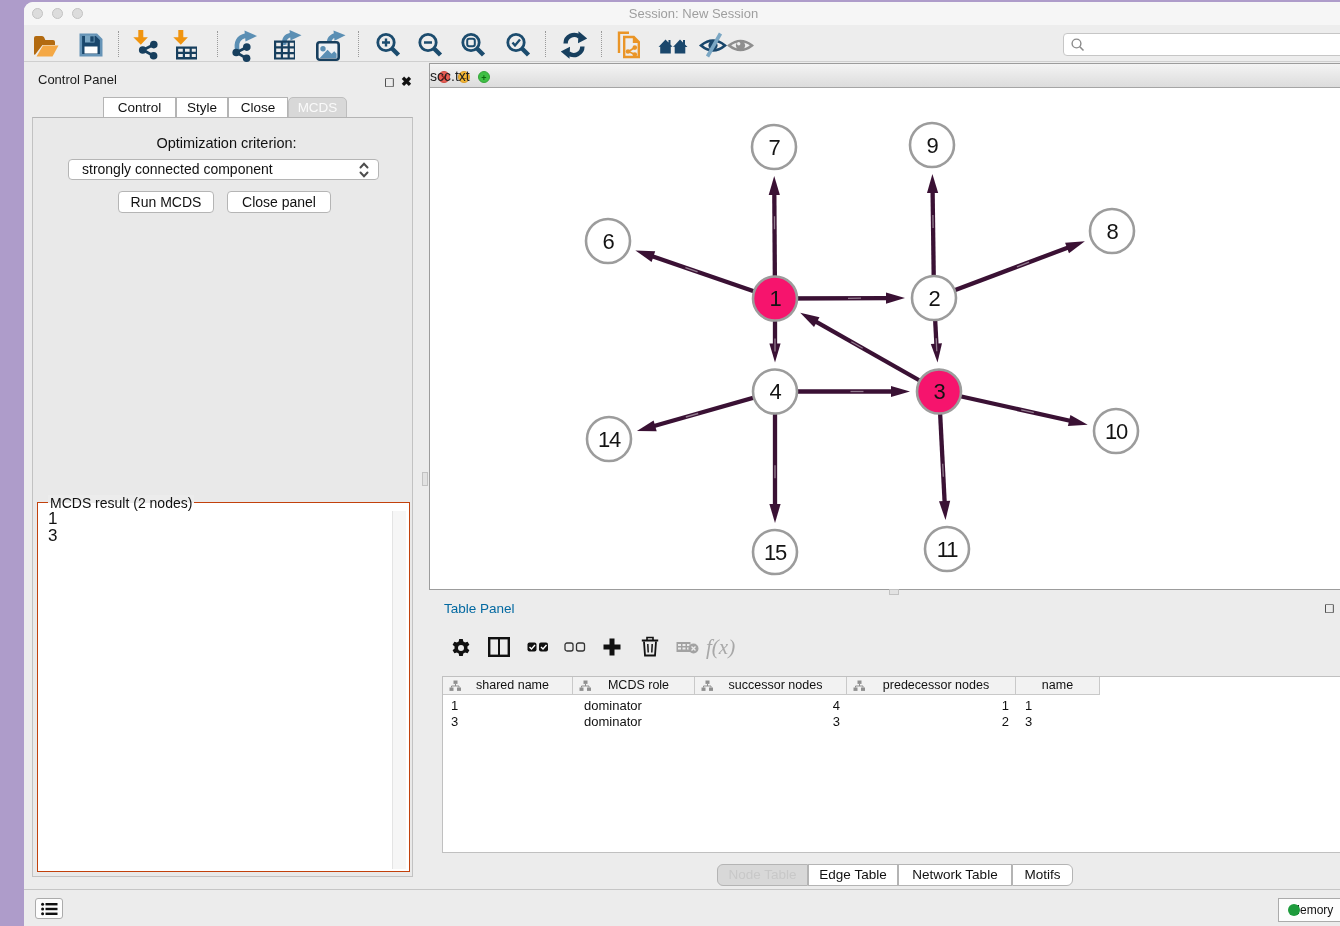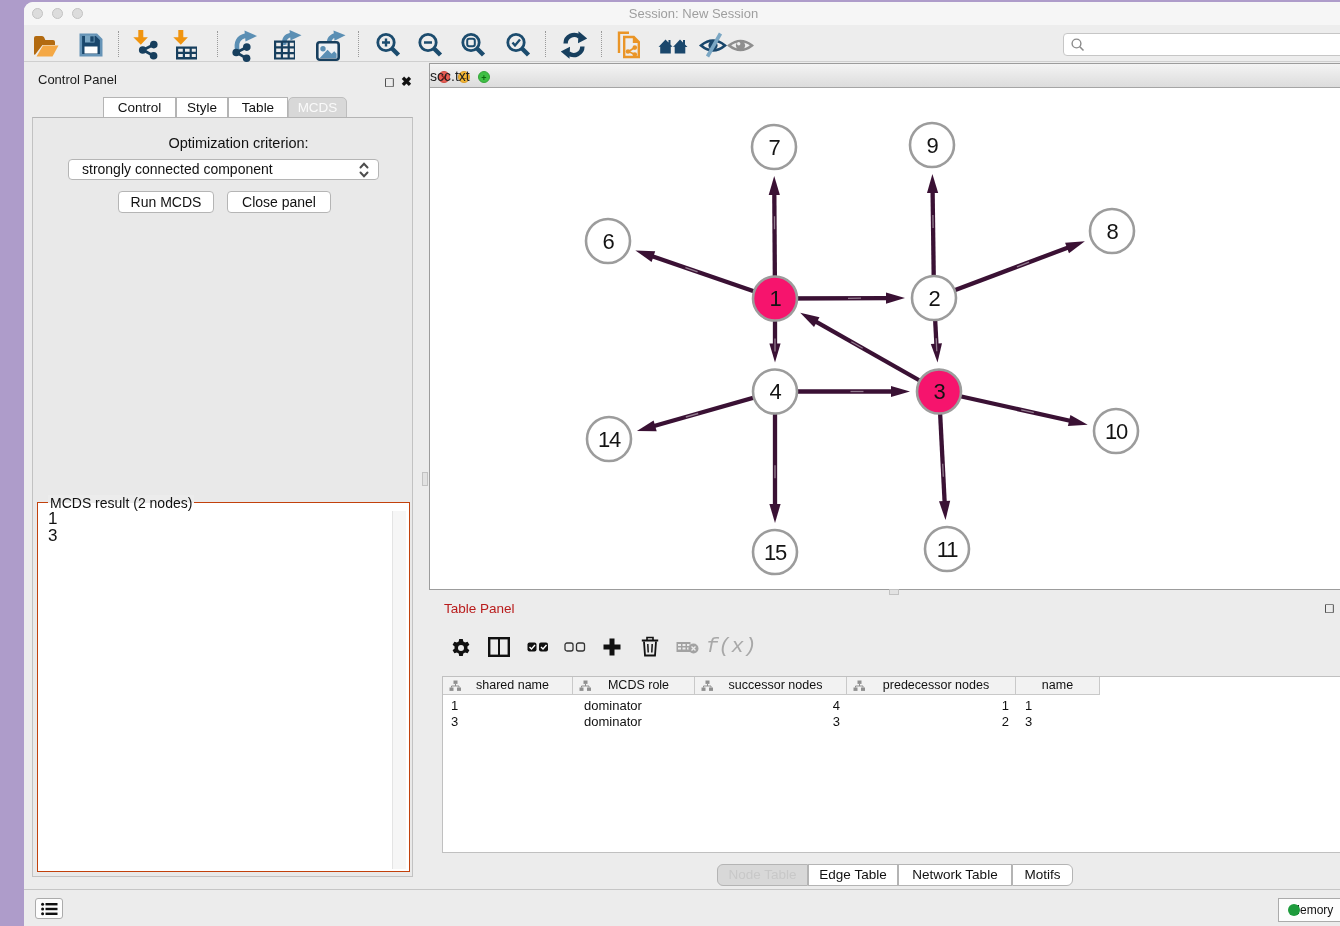--- a/index.html
+++ b/index.html
@@ -27,21 +27,21 @@
 #cpanel { position:absolute; left:0; top:61px; width:397px; height:825px; }
 #cp-title { position:absolute; left:14px; top:9px; font-size:13px; color:#1a1a1a; }
 .hicon { position:absolute; top:11px; font-size:13px; color:#111; }
 .tab { position:absolute; top:34px; height:21px; background:#fff;
   border:1px solid #b4b4b4; font-size:13.5px; color:#111; text-align:center;
   line-height:19px; }
 #tab-mcds { background:#d8d8d8; color:#fafafa; border-radius:5px 5px 0 0;
   border-color:#bebebe; }
 #cp-content { position:absolute; left:8px; top:54px; width:381px; height:760px;
   background:#e9e9e9; border:1px solid #c2c2c2; border-top-color:#b4b4b4; }
-#optlabel { position:absolute; left:16px; top:72px; width:100%; text-align:center;
+#optlabel { position:absolute; left:4px; top:72px; width:100%; text-align:center;
   font-size:14.5px; color:#111; }
 #optselect { position:absolute; left:44px; top:96px; width:311px; height:21px;
   background:#fff; border:1px solid #b5b5b5; border-radius:4px;
   font-size:14px; color:#111; line-height:19px; padding-left:13px; }
 .btn { position:absolute; top:128px; height:22px; background:#fff;
   border:1px solid #b5b5b5; border-radius:4px; font-size:14px; color:#111;
   text-align:center; line-height:20px; }
 #mcdsbox { position:absolute; left:13px; top:439px; width:373px; height:370px;
   border:1px solid #c2410c; background:#fff; }
 #mcdsleg { position:absolute; left:10px; top:-8px; font-size:14px; color:#111;
@@ -56,21 +56,21 @@
 #nettitle { position:absolute; left:0; top:0; width:100%; height:24px;
   background:linear-gradient(#f4f4f4, #dcdcdc); border-bottom:1px solid #a5a5a5; }
 #nettext { position:absolute; top:4px; width:100%; 
   font-size:14px; color:#222; }
 .wl { position:absolute; top:7px; width:12px; height:12px; border-radius:50%;
   font-size:9px; font-weight:bold; text-align:center; line-height:12px; }
 #netcanvas { position:absolute; left:0; top:25px; width:932px; height:500px;
   background:#fff; }
 
 #tpanel { position:absolute; left:405px; top:594px; width:934px; height:292px; }
-#tp-title { position:absolute; left:15px; top:5px; font-size:13.5px; color:#b91c1c; }
+#tp-title { position:absolute; left:15px; top:5px; font-size:13.5px; color:#0369a1; }
 #tbar { position:absolute; left:5px; top:24px; width:924px; height:47px; }
 #ttable { position:absolute; left:13px; top:80px; width:912px; height:177px;
   background:#fff; border:1px solid #c0c0c0; }
 .th { position:absolute; top:0; height:18px; background:#f2f2f2;
   border-right:1px solid #c9c9c9; border-bottom:1px solid #c9c9c9;
   font-size:12.5px; color:#111; text-align:center; line-height:17px; }
 .td { position:absolute; font-size:13px; color:#111; height:16px; }
 .btab { position:absolute; top:268px; height:22px; background:#fff;
   border:1px solid #b4b4b4; font-size:13.5px; color:#111; text-align:center;
   line-height:20px; }
@@ -212,21 +212,21 @@
         <line x1="9.8" y1="9.8" x2="13.5" y2="13.5" stroke="#8b8b8b" stroke-width="1.6"></line>
       </svg>
     </div>
   </div>
   <div id="cpanel">
     <div id="cp-title">Control Panel</div>
     <div class="hicon" style="left:360px">◻</div>
     <div class="hicon" style="left:377px; font-weight:bold">✖</div>
     <div class="tab" style="left:79px; width:73px">Control</div>
     <div class="tab" style="left:152px; width:52px">Style</div>
-    <div class="tab" style="left:204px; width:60px">Table</div>
+    <div class="tab" style="left:204px; width:60px">Close</div>
     <div class="tab" id="tab-mcds" style="left:264px; width:59px">MCDS</div>
     <div id="cp-content"></div>
     <div id="optlabel">Optimization criterion:</div>
     <div id="optselect">strongly connected component
       <svg width="12" height="16" viewBox="0 0 12 16" style="position:absolute;right:8px;top:2px">
         <path fill="none" stroke="#4d4d4d" stroke-width="2" stroke-linecap="round" d="M2.5 5.5 L6 1.8 L9.5 5.5 M2.5 10.5 L6 14.2 L9.5 10.5"></path>
       </svg>
     </div>
     <div class="btn" style="left:94px; width:96px">Run MCDS</div>
     <div class="btn" style="left:203px; width:104px">Close panel</div>
@@ -356,21 +356,21 @@
         <line x1="6.8" y1="8" x2="7.2" y2="16.5" stroke="#111" stroke-width="1.5"></line>
         <line x1="11.2" y1="8" x2="10.8" y2="16.5" stroke="#111" stroke-width="1.5"></line>
       </svg>
       <svg style="position:absolute;left:242px;top:21px" width="23" height="13" viewBox="0 0 23 13">
         <g fill="#a2a2a2">
             <path d="M0.5 1 h14 v10 h-14 z M2 3 v2 h3 v-2 z m4.5 0 v2 h3 v-2 z m4.5 0 v2 h2.5 v-2 z M2 6.5 v2 h3 v-2 z m4.5 0 v2 h3 v-2 z m4.5 0 v2 h2.5 v-2 z"></path>
           </g>
         <circle cx="17.5" cy="7.5" r="5" fill="#a2a2a2"></circle>
         <path d="M15.5 5.5 L19.5 9.5 M19.5 5.5 L15.5 9.5" stroke="#ebebeb" stroke-width="1.4"></path>
       </svg>
-      <div style="position:absolute;left:272px;top:15px;font-family:Liberation Mono, monospace;font-style:italic;font-size:21px;color:#a8a8a8;">f(x)</div>
+      <div style="position:absolute;left:272px;top:15px;font-family:Liberation Serif, serif;font-style:italic;font-size:21px;color:#a8a8a8;">f(x)</div>
     </div>
     <div id="ttable">
       <div class="th" style="left:0; width:130px"><svg style="position:absolute;left:6px;top:3px" width="13" height="12" viewBox="0 0 13 12">
             <rect x="4.5" y="0.5" width="4" height="3.4" fill="#8f8f8f"></rect>
             <rect x="0.5" y="7.5" width="4" height="3.4" fill="#8f8f8f"></rect>
             <rect x="8" y="7.5" width="4" height="3.4" fill="#8f8f8f"></rect>
             <path d="M6.5 4 V6 M2.5 7.5 V6 H10 V7.5" stroke="#8f8f8f" fill="none" stroke-width="1"></path>
           </svg><span style="margin-left:10px">shared name</span></div>
       <div class="th" style="left:130px; width:122px"><svg style="position:absolute;left:6px;top:3px" width="13" height="12" viewBox="0 0 13 12">
             <rect x="4.5" y="0.5" width="4" height="3.4" fill="#8f8f8f"></rect>

